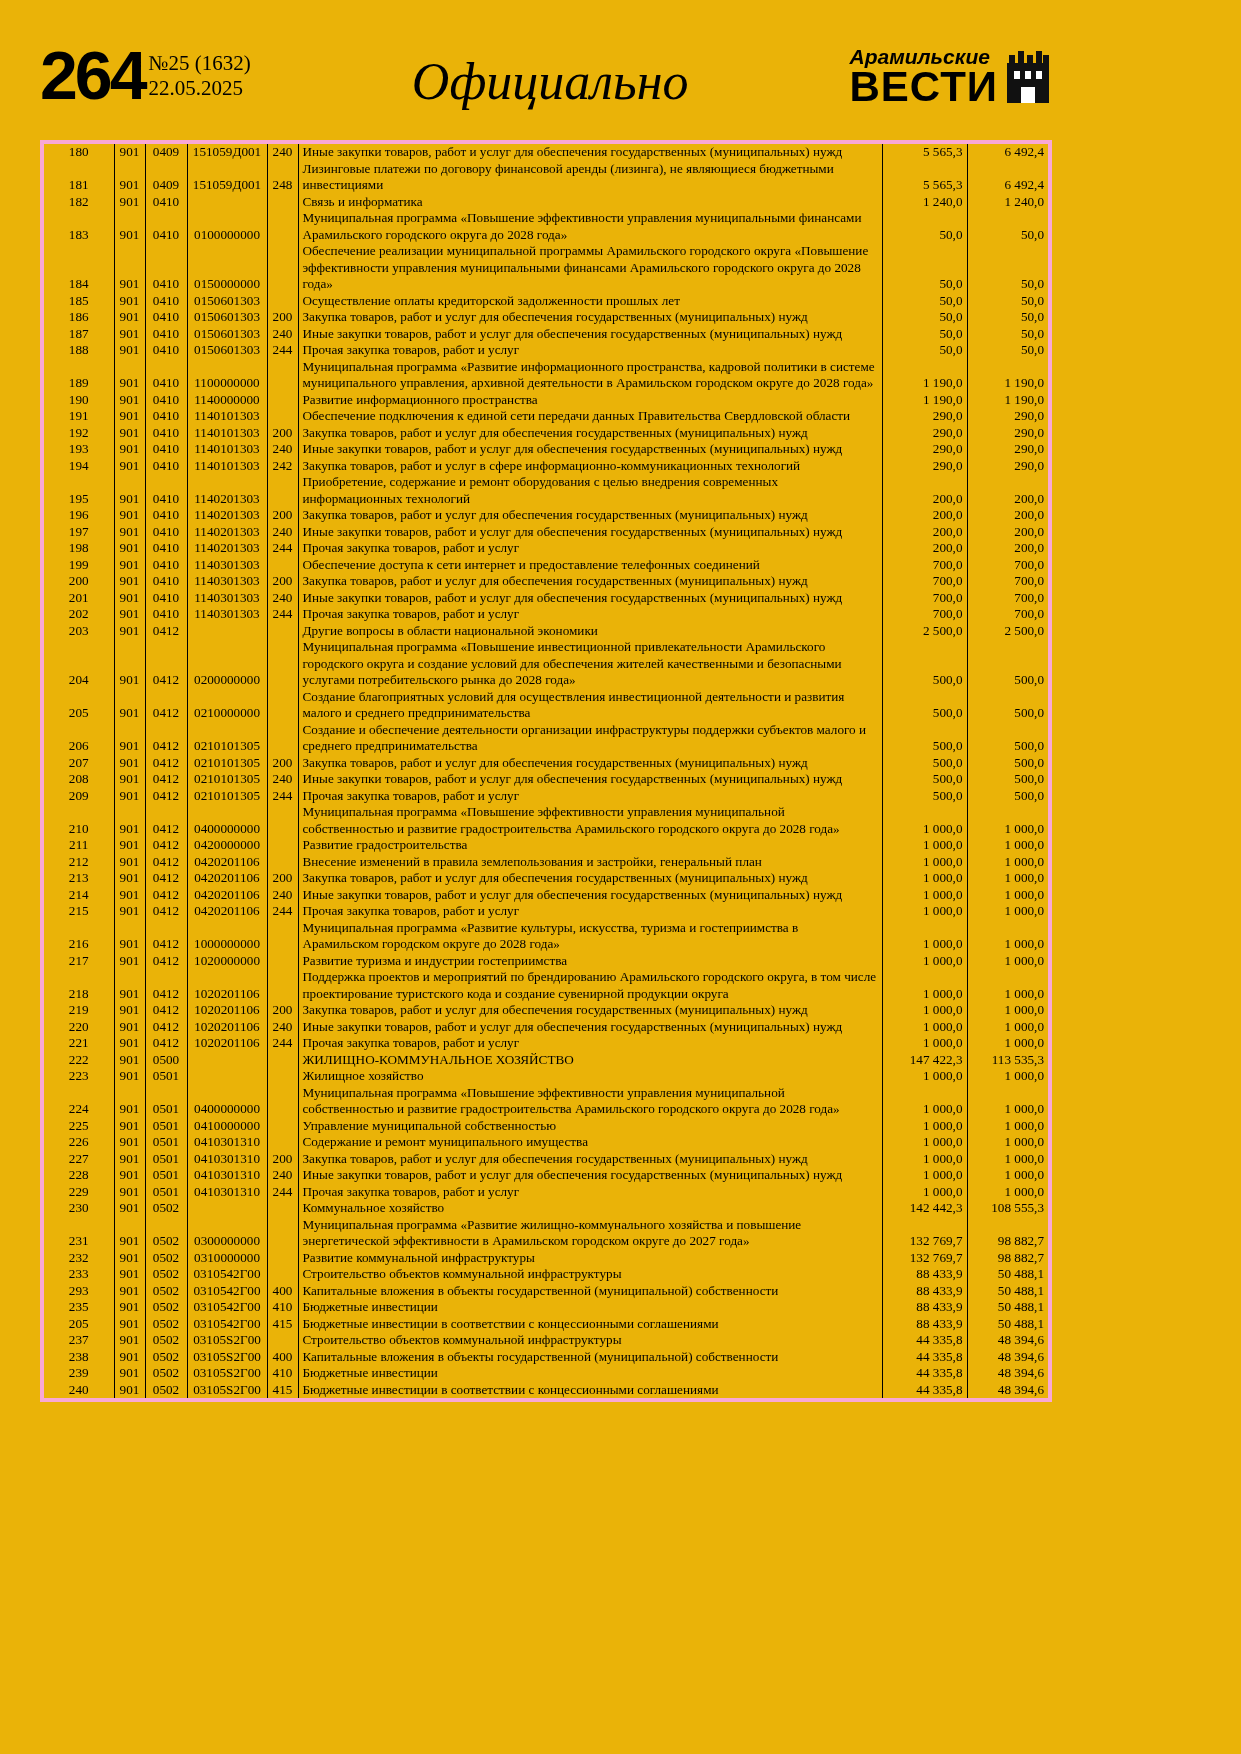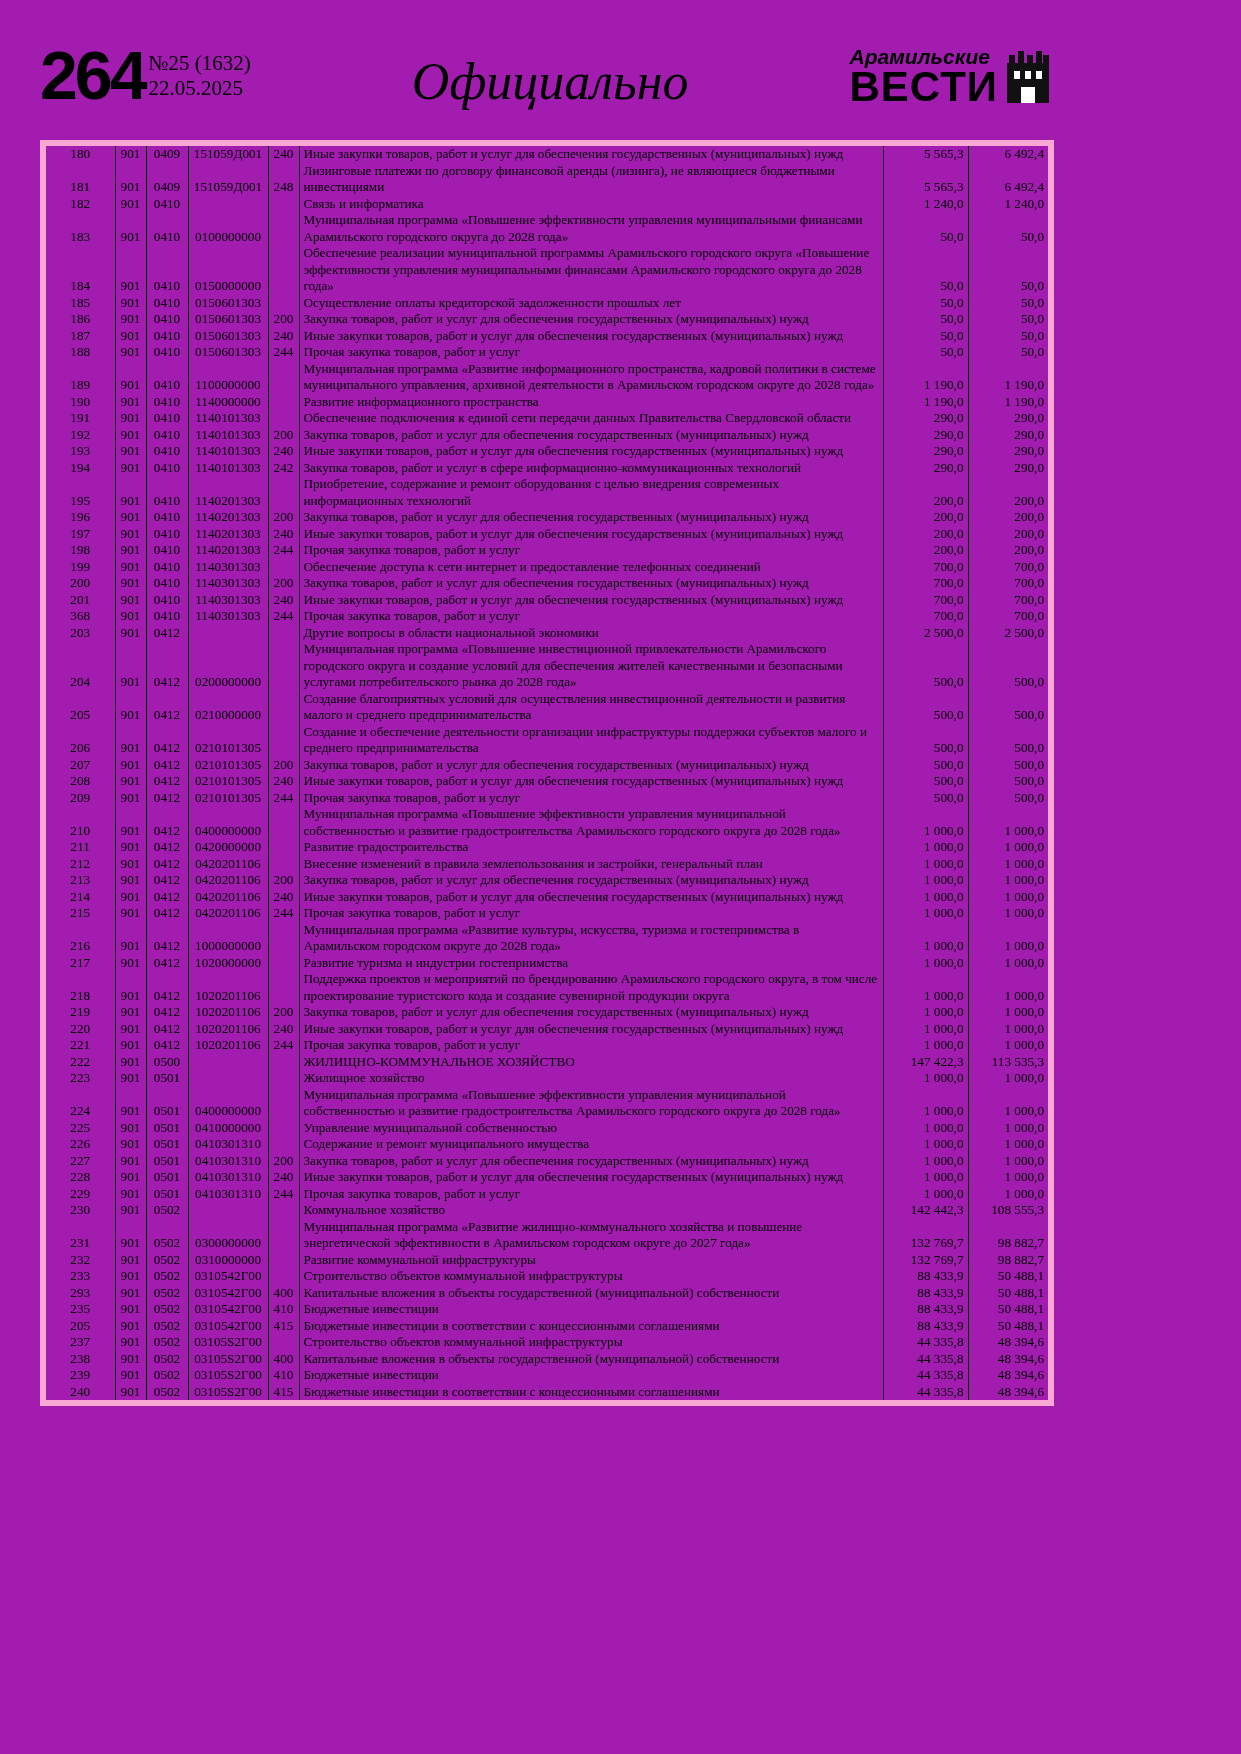--- a/index.html
+++ b/index.html
@@ -1,18 +1,18 @@
 <!DOCTYPE html>
 <html><head>
 <meta charset="utf-8">
 <style>
   * { box-sizing: border-box; }
   html, body { margin: 0; padding: 0; background: #ffffff; }
   .page {
-    width: 1241px; height: 1754px; background: #a21caf; position: relative;
+    width: 1241px; height: 1754px; background: #eab308; position: relative;
     font-family: "Liberation Serif", serif; color: #000; overflow: hidden;
   }
   
   .masthead {
     position: absolute; top: 46px; left: 40px; width: 1010px;
     display: flex; align-items: flex-start;
   }
   .mast-left { display: flex; align-items: flex-start; }
   .pagenum {
     font-family: "Liberation Sans", sans-serif; font-weight: 900;
@@ -26,21 +26,21 @@
   }
   .brand { display: flex; align-items: center; gap: 8px; }
   .brand-text { font-family: "Liberation Sans", sans-serif; text-align: left; }
   .brand-top { font-weight: 700; font-style: italic; font-size: 21px; line-height: 1; }
   .brand-bottom { font-weight: 900; font-size: 42px; line-height: 0.95; letter-spacing: 1px; }
   .emblem { width: 44px; height: 58px; display: block; }
   
   table.budget {
     position: absolute; top: 140px; left: 40px; width: 1008px;
     border-collapse: collapse; table-layout: fixed;
-    font-size: 13.2px; line-height: 1.25; border: 6px solid #f9a8d4;
+    font-size: 13.2px; line-height: 1.25; border: 4px solid #f9a8d4;
   }
   .budget td {
     border-left: 1px solid #000; border-right: 1px solid #000;
     border-top: none; border-bottom: none;
     padding: 0 2px; vertical-align: bottom;
   }
   td.c-n, td.c-adm, td.c-sec, td.c-art, td.c-vr { text-align: center; padding: 0 1px; }
   td.c-name { padding: 0 4px; }
   td.c-a1, td.c-a2 { text-align: right; white-space: nowrap; padding-right: 4px; }
 </style>
@@ -326,21 +326,21 @@
     <td class="c-adm">901</td>
     <td class="c-sec">0410</td>
     <td class="c-art">1140301303</td>
     <td class="c-vr">240</td>
     <td class="c-name">Иные закупки товаров, работ и услуг для обеспечения государственных (муниципальных) нужд</td>
     <td class="c-a1">700,0</td>
     <td class="c-a2">700,0</td>
   </tr>
 
   <tr>
-    <td class="c-n">368</td>
+    <td class="c-n">202</td>
     <td class="c-adm">901</td>
     <td class="c-sec">0410</td>
     <td class="c-art">1140301303</td>
     <td class="c-vr">244</td>
     <td class="c-name">Прочая закупка товаров, работ и услуг</td>
     <td class="c-a1">700,0</td>
     <td class="c-a2">700,0</td>
   </tr>
 
   <tr>

